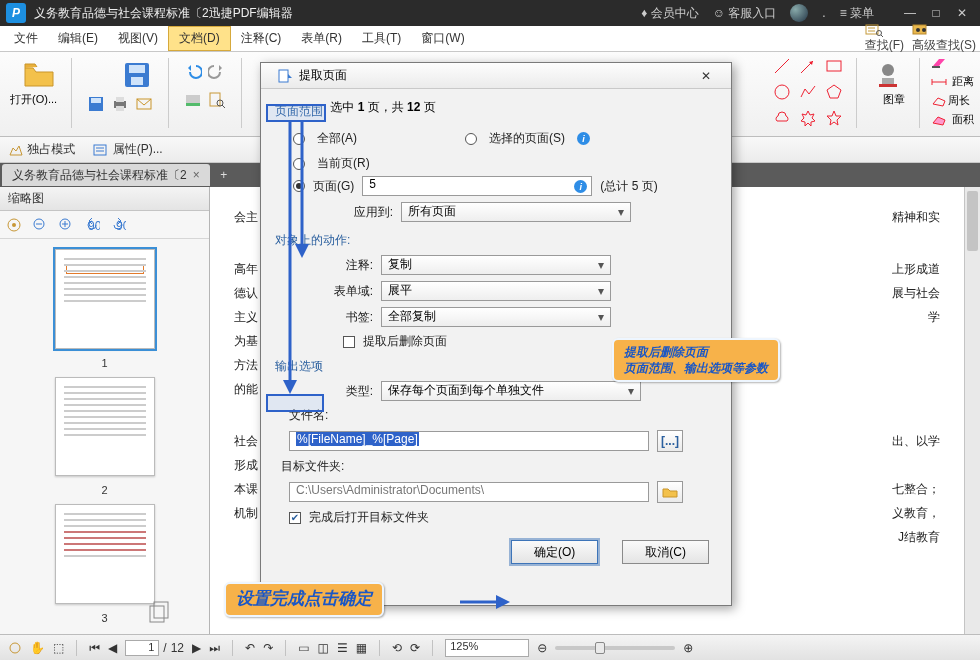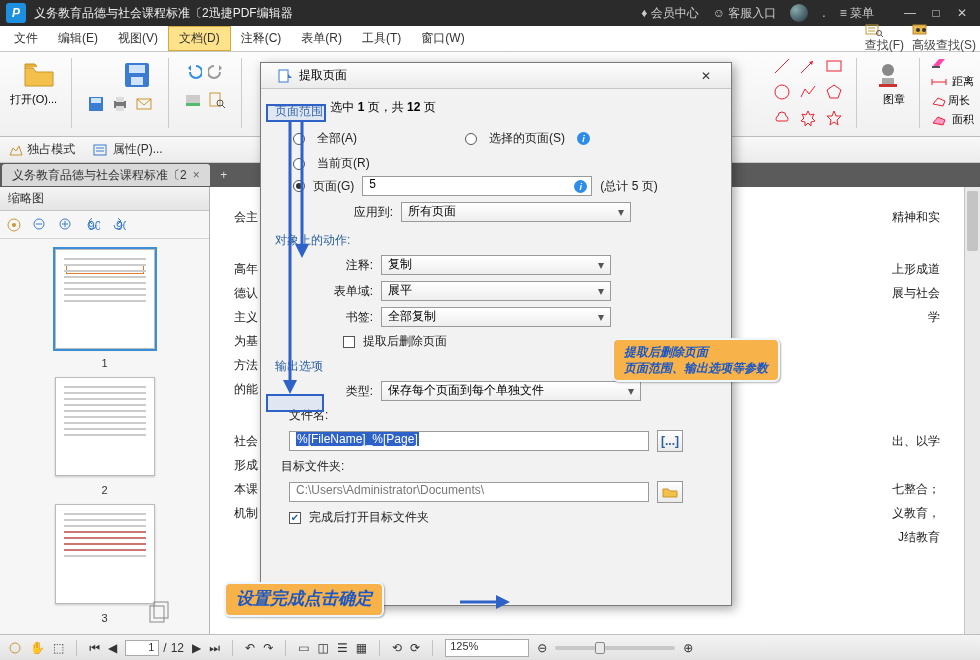--- a/index.html
+++ b/index.html
@@ -590,20 +590,24 @@
           <svg width="16" height="14">
             <path d="M1 4h5l2 2h7v6H1z" fill="#f3c14b" stroke="#c9952b"></path>
           </svg>
         </span>
     </div>
     <div class="fld-row" style="margin-left:14px">
         <span class="check">✔</span>
         <span class="lbl">完成后打开目标文件夹</span>
       </div>
 
+    <div class="dlg-buttons">
+      <button class="btn primary">确定(O)</button>
+      <button class="btn">取消(C)</button>
+    </div>
   </div>
 </div>
 
 <div class="highlight" style="left:266px;top:104px;width:60px;height:18px"></div>
 <div class="highlight" style="left:266px;top:394px;width:58px;height:18px"></div>
 
 <svg style="position:absolute;left:280px;top:122px;z-index:56" width="30" height="272">
     <line x1="10" y1="0" x2="10" y2="260" stroke="#2e62c9" stroke-width="3"></line>
     <path d="M10 272l-7-14h14z" fill="#2e62c9"></path>
   </svg>

